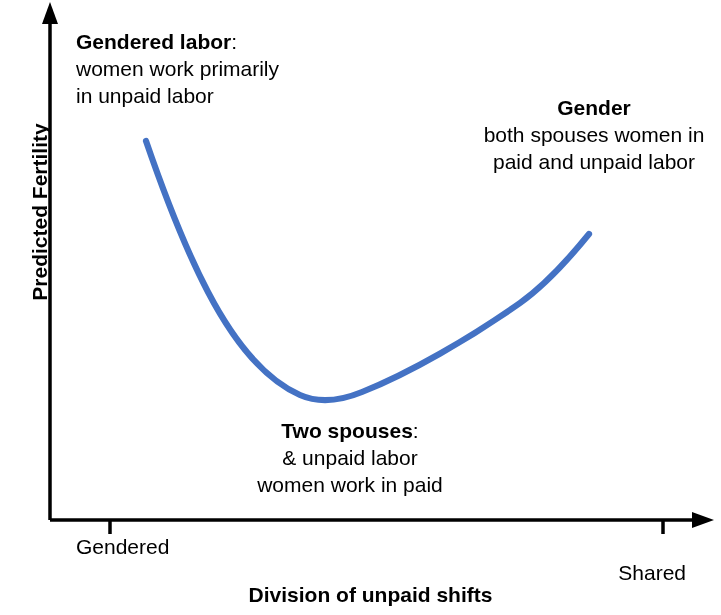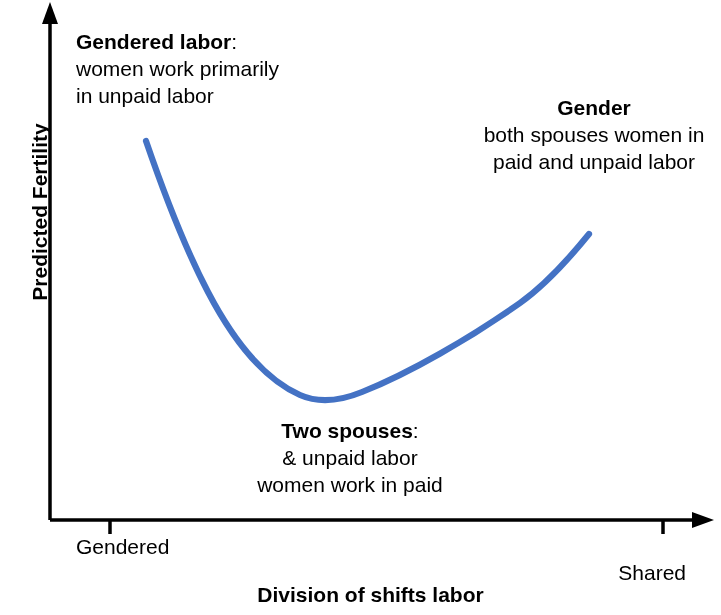--- a/index.html
+++ b/index.html
@@ -123,21 +123,21 @@
                C 410 373, 470 338, 520 303
                C 548 283, 572 255, 589 234" fill="none" stroke="#4472C4" stroke-width="6.2" stroke-linecap="round" stroke-linejoin="round"></path>
     </g>
   </svg>
 
   <div id="ylabel">
     <span>Predicted Fertility</span>
   </div>
 
   <div id="xlabel">
-    <span>Division of shifts labor</span>
+    <span>Division of unpaid shifts</span>
   </div>
 
   <div class="tick-label" id="tick-label-left">
     <span>Gendered</span>
   </div>
   <div class="tick-label" id="tick-label-right">
     <span>Shared</span>
   </div>
 
   <div class="annotation" id="ann-gendered-labor">

